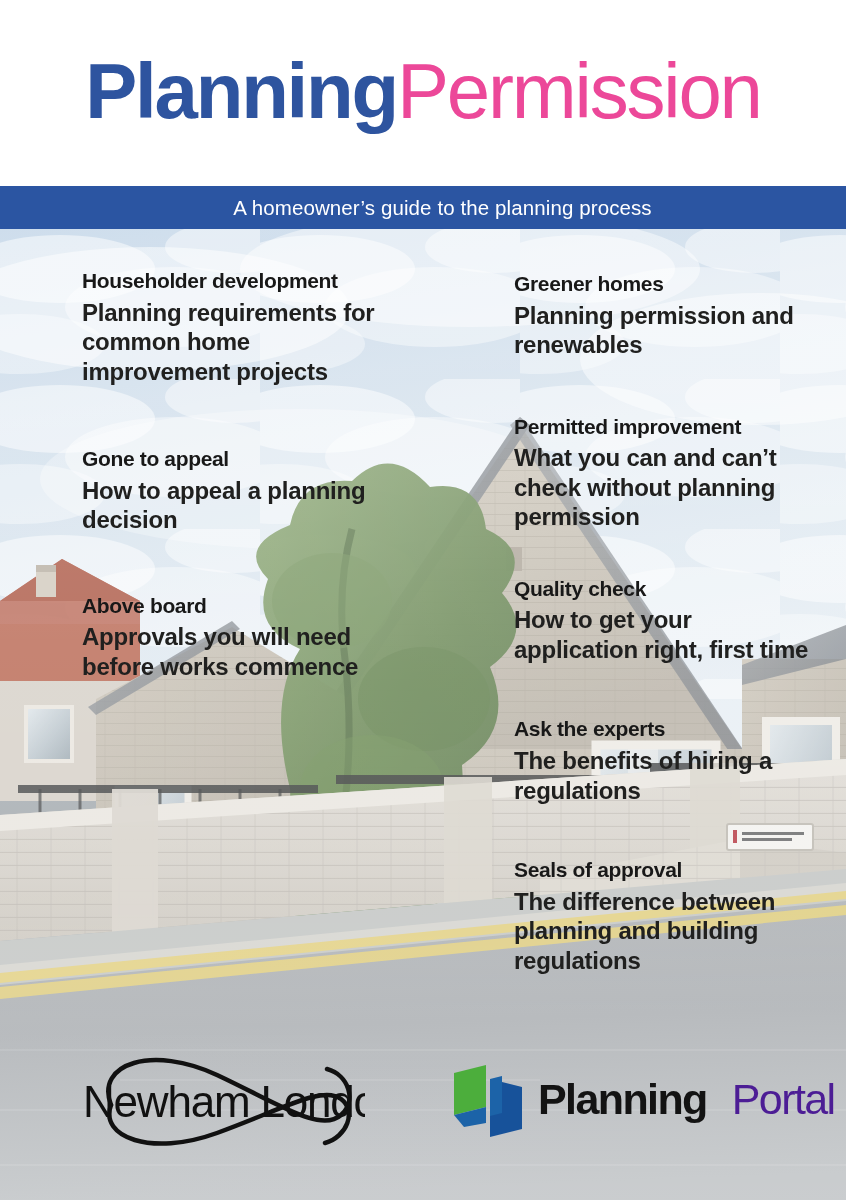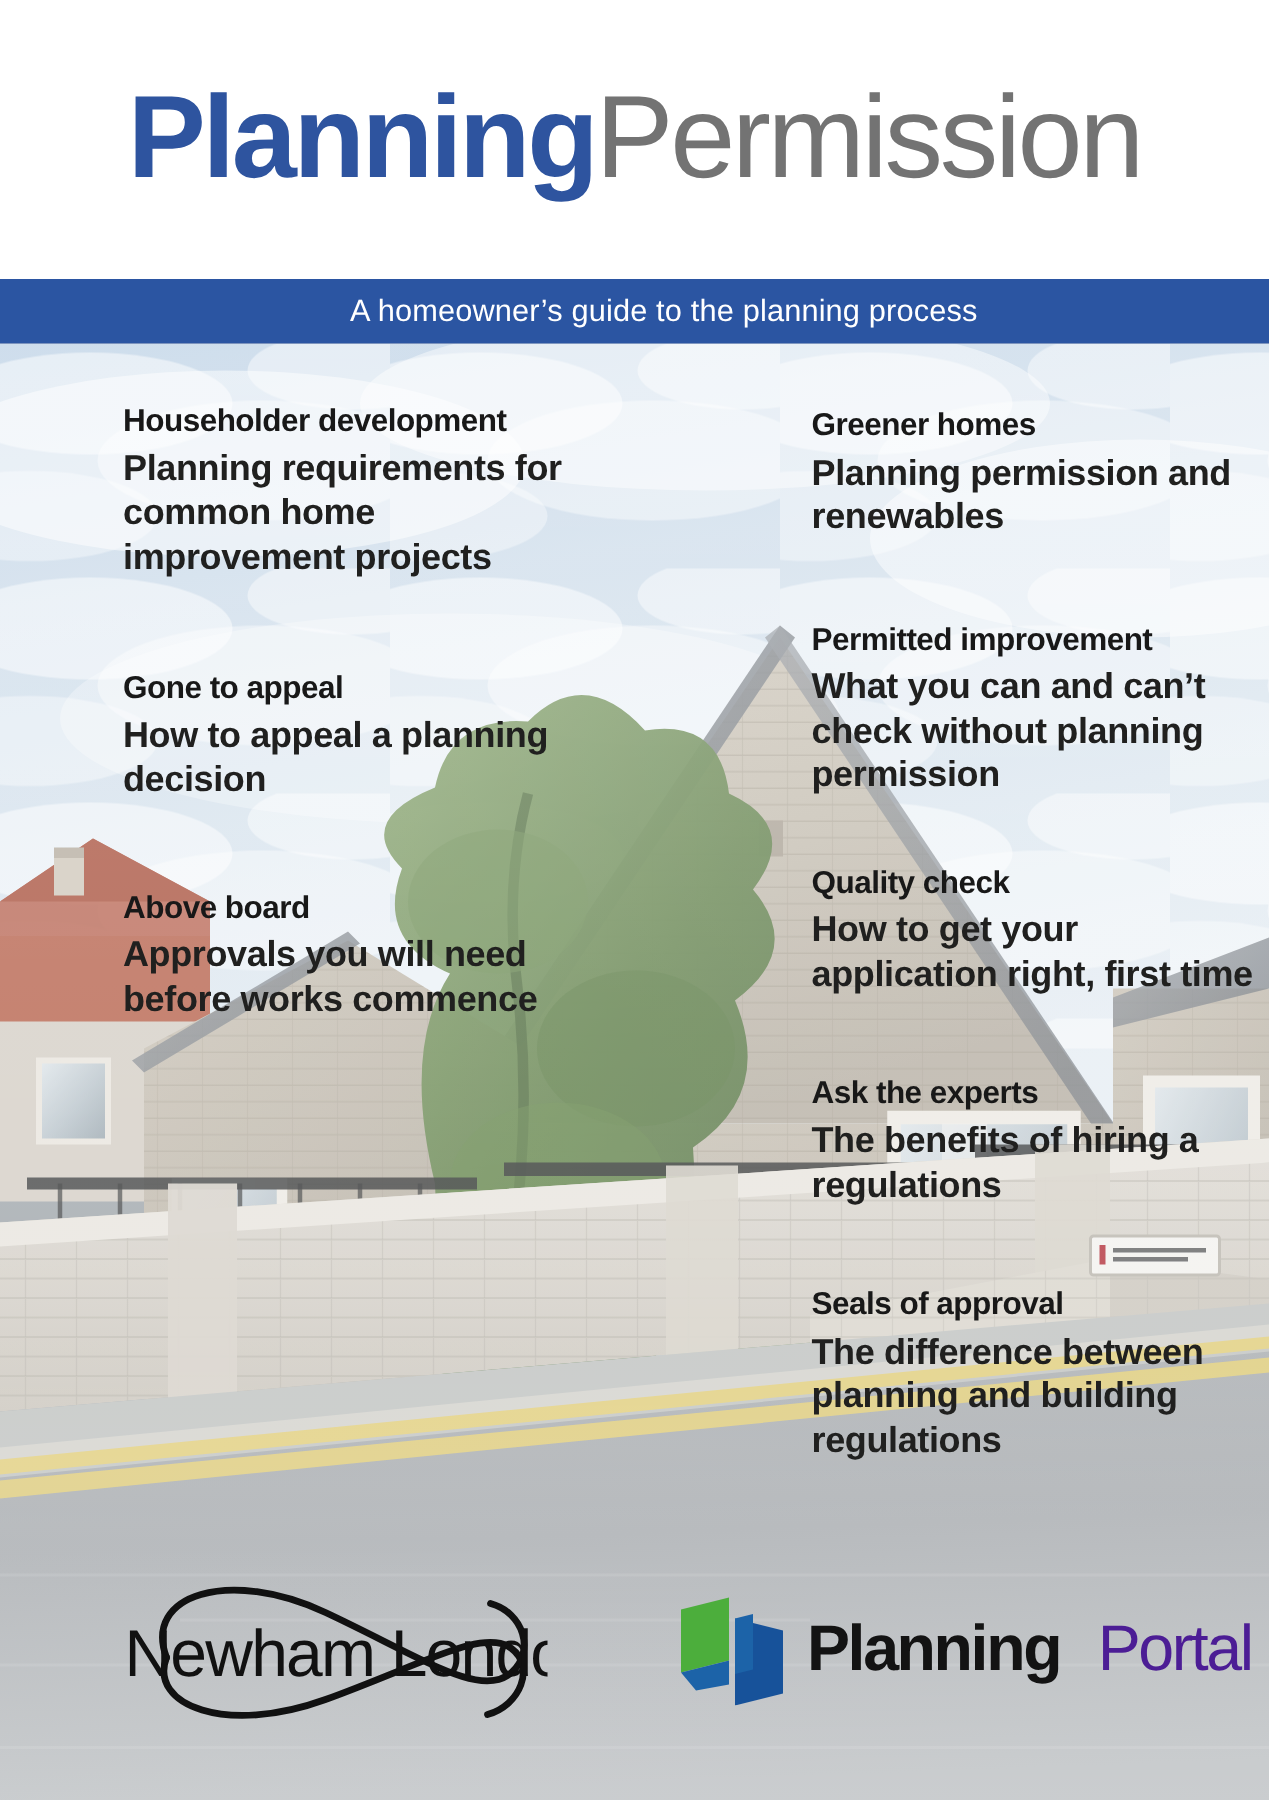--- a/index.html
+++ b/index.html
@@ -33,21 +33,21 @@
   }
   #wordmark {
     font-size:78px;
     font-weight:700;
     letter-spacing:-2.2px;
     line-height:1;
     white-space:nowrap;
     transform:translateY(-2px);
   }
   #wordmark .wm-a { color:#2E549F; font-weight:700; }
-  #wordmark .wm-b { color:#737373; font-weight:400; }
+  #wordmark .wm-b { color:#ec4899; font-weight:400; }
 
   
   #strapline {
     position:absolute;
     left:0; top:186px;
     width:846px; height:43px;
     background:#2B55A2;
     color:#ffffff;
     display:flex;
     align-items:center;
@@ -80,21 +80,21 @@
 
   
   #content {
     position:absolute;
     left:0; top:229px;
     width:846px; height:971px;
     z-index:20;
   }
   .col { position:absolute; }
   #col-left  { left:82px;  width:310px; top:39px; }
-  #col-right { left:541px; width:300px; top:42px; }
+  #col-right { left:514px; width:300px; top:42px; }
 
   .entry { margin-bottom:0; }
   .entry h2 {
     color:#181818;
     font-weight:700;
     font-size:21px;
     line-height:1.22;
     letter-spacing:-.35px;
     margin:0 0 4px 0;
   }

